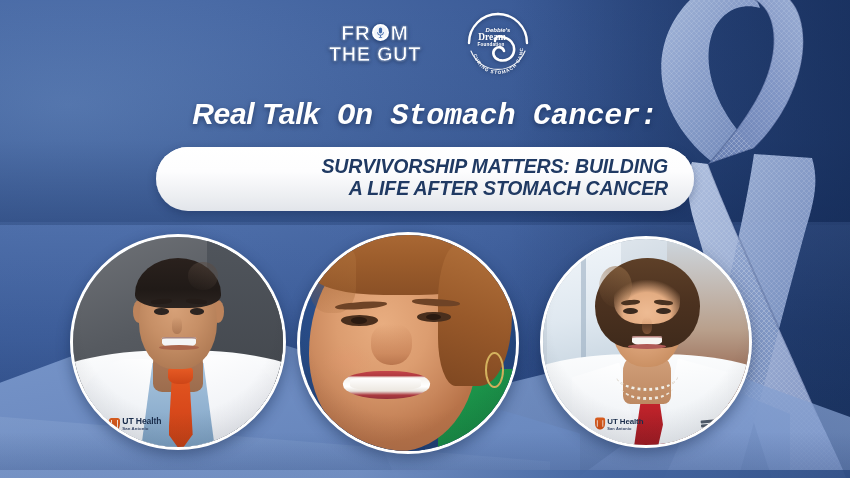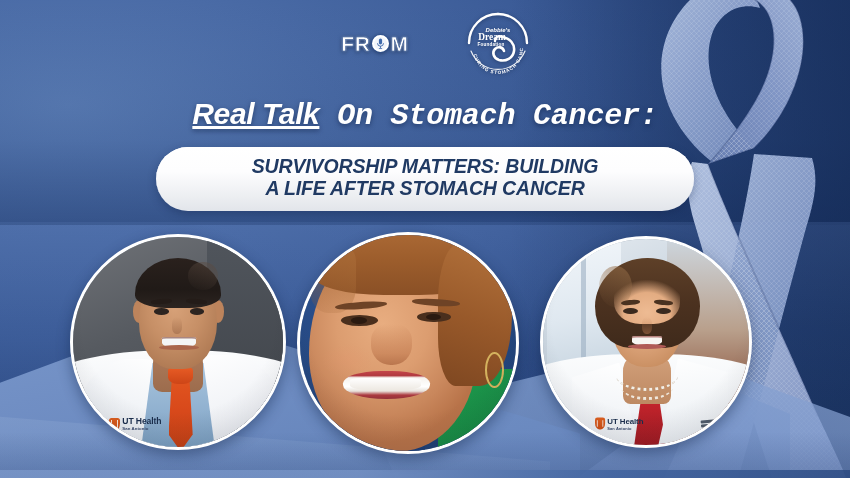--- a/index.html
+++ b/index.html
@@ -161,41 +161,40 @@
     line-height: 1.04;
     font-style: italic;
     color: #ffffff;
     letter-spacing: -0.2px;
     white-space: nowrap;
     text-shadow: 0 2px 5px rgba(12,30,66,0.55);
   }
   .headline .hl-strong {
     font-weight: 700;
     letter-spacing: -0.4px;
-    text-decoration: underline;
   }
   .headline .hl-rest {
     font-weight: 600;
     font-family: Liberation Mono, monospace;
   }
 
   
   .pill {
     position: absolute;
     left: 50%;
     top: 147px;
     transform: translateX(-50%);
     width: 538px;
     padding: 9px 26px 11px;
     border-radius: 32px;
     background: linear-gradient(180deg, #ffffff 0%, #fdfdfe 38%, #eceef1 78%, #e2e5ea 100%);
     box-shadow:
       0 3px 9px rgba(14,32,70,0.34),
       inset 0 1px 0 rgba(255,255,255,0.95);
-    text-align: center;
+    text-align: right;
   }
   .pill-text {
     font-style: italic;
     font-weight: 700;
     font-size: 19.5px;
     line-height: 1.12;
     letter-spacing: -0.15px;
     color: #203a63;
     white-space: pre-line;
   }
@@ -563,20 +562,21 @@
         <span class="mic-badge">
           <svg viewBox="0 0 10 13" xmlns="http://www.w3.org/2000/svg" aria-hidden="true">
             <rect x="3.1" y="0.6" width="3.8" height="7" rx="1.9" fill="#3f69ab"></rect>
             <path d="M1.5 6.2 a3.5 3.5 0 0 0 7 0" fill="none" stroke="#3f69ab" stroke-width="1.1"></path>
             <rect x="4.5" y="9.4" width="1" height="2.6" fill="#3f69ab"></rect>
             <rect x="2.9" y="11.8" width="4.2" height="1" rx="0.5" fill="#3f69ab"></rect>
           </svg>
         </span>
         <span class="gut-word">M</span>
       </div>
+      <div class="gut-word small">THE GUT</div>
     </div>
 
     <div class="logo-ddf">
       <svg viewBox="0 0 72 72" xmlns="http://www.w3.org/2000/svg" aria-hidden="true">
 
         <path d="M36 7 A29 29 0 0 1 65 36" fill="none" stroke="#ffffff" stroke-width="2.4" stroke-linecap="round"></path>
         <path d="M7 36 A29 29 0 0 1 36 7" fill="none" stroke="#ffffff" stroke-width="2.4" stroke-linecap="round"></path>
         <path d="M9 44 A29 29 0 0 0 63 44" fill="none" stroke="#ffffff" stroke-width="1.2" stroke-linecap="round" opacity="0.9"></path>
 
         <path d="M40 30 C48 31 53 37 52 44 C51 51 44 55 37 53 C31 51 30 45 33 42 C36 39 41 40 42 44" fill="none" stroke="#ffffff" stroke-width="2.6" stroke-linecap="round"></path>

